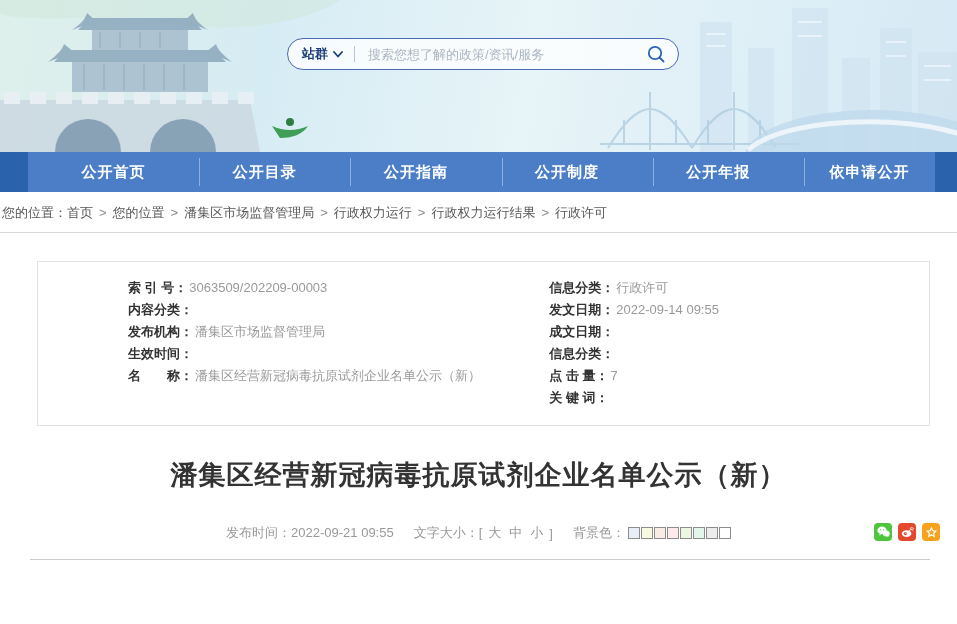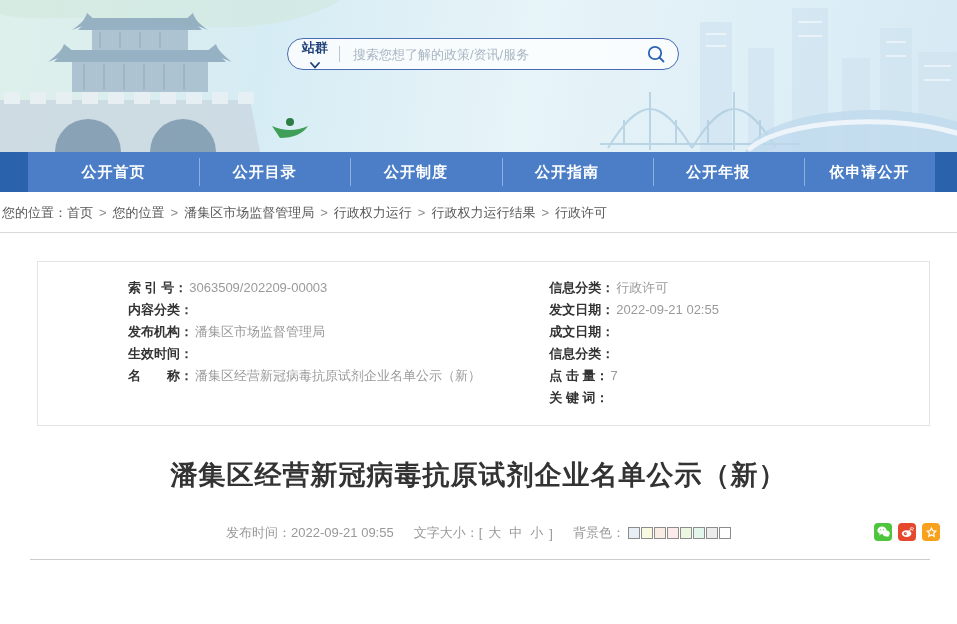--- a/index.html
+++ b/index.html
@@ -28,21 +28,21 @@
     border: 1px solid #4a6bb1;
     border-radius: 17px;
     background: rgba(255,255,255,0.78);
     display: flex; align-items: center;
     padding: 0 12px 0 14px;
     z-index: 5;
   }
   .site-group {
     display:flex; align-items:center; gap:5px;
     color:#1d3e78; font-size:13px; font-weight:bold;
-    cursor:pointer; white-space:nowrap;flex-direction:column;
+    cursor:pointer; white-space:nowrap;
   }
   .pill-divider { width:1px; height:16px; background:#b9c6da; margin:0 11px; }
   .search-input {
     flex:1; border:none; outline:none; background:transparent;
     font-size:13px; color:#333;
     font-family:"Liberation Sans","DejaVu Sans",sans-serif;
   }
   .search-input::placeholder { color:#a9b6c4; }
   .search-btn { border:none; background:transparent; padding:0; cursor:pointer; display:flex; }
 
@@ -234,22 +234,22 @@
         <line x1="13.5" y1="13.5" x2="17.5" y2="17.5" stroke="#2e63b2" stroke-width="1.8" stroke-linecap="round"></line>
       </svg>
     </button>
   </div>
 </div>
 
 <div class="nav">
   <div class="nav-inner">
     <a class="nav-item">公开首页</a>
     <a class="nav-item">公开目录</a>
+    <a class="nav-item">公开指南</a>
     <a class="nav-item">公开制度</a>
-    <a class="nav-item">公开指南</a>
     <a class="nav-item">公开年报</a>
     <a class="nav-item">依申请公开</a>
   </div>
 </div>
 
 <div class="breadcrumb">
   <span>您的位置：</span><a>首页</a><span class="crumb-sep">&gt;</span><a>您的位置</a><span class="crumb-sep">&gt;</span><a>潘集区市场监督管理局</a><span class="crumb-sep">&gt;</span><a>行政权力运行</a><span class="crumb-sep">&gt;</span><a>行政权力运行结果</a><span class="crumb-sep">&gt;</span><a>行政许可</a>
 </div>
 
 <div class="card">
@@ -268,21 +268,21 @@
     </div>
     <div class="meta-row">
       <span class="meta-label">名　　称：</span><span class="meta-value">潘集区经营新冠病毒抗原试剂企业名单公示（新）</span>
     </div>
   </div>
   <div class="card-col right">
     <div class="meta-row">
       <span class="meta-label">信息分类：</span><span class="meta-value">行政许可</span>
     </div>
     <div class="meta-row">
-      <span class="meta-label">发文日期：</span><span class="meta-value">2022-09-21 02:55</span>
+      <span class="meta-label">发文日期：</span><span class="meta-value">2022-09-14 09:55</span>
     </div>
     <div class="meta-row">
       <span class="meta-label">成文日期：</span><span class="meta-value"></span>
     </div>
     <div class="meta-row">
       <span class="meta-label">信息分类：</span><span class="meta-value"></span>
     </div>
     <div class="meta-row">
       <span class="meta-label">点 击 量：</span><span class="meta-value">7</span>
     </div>

